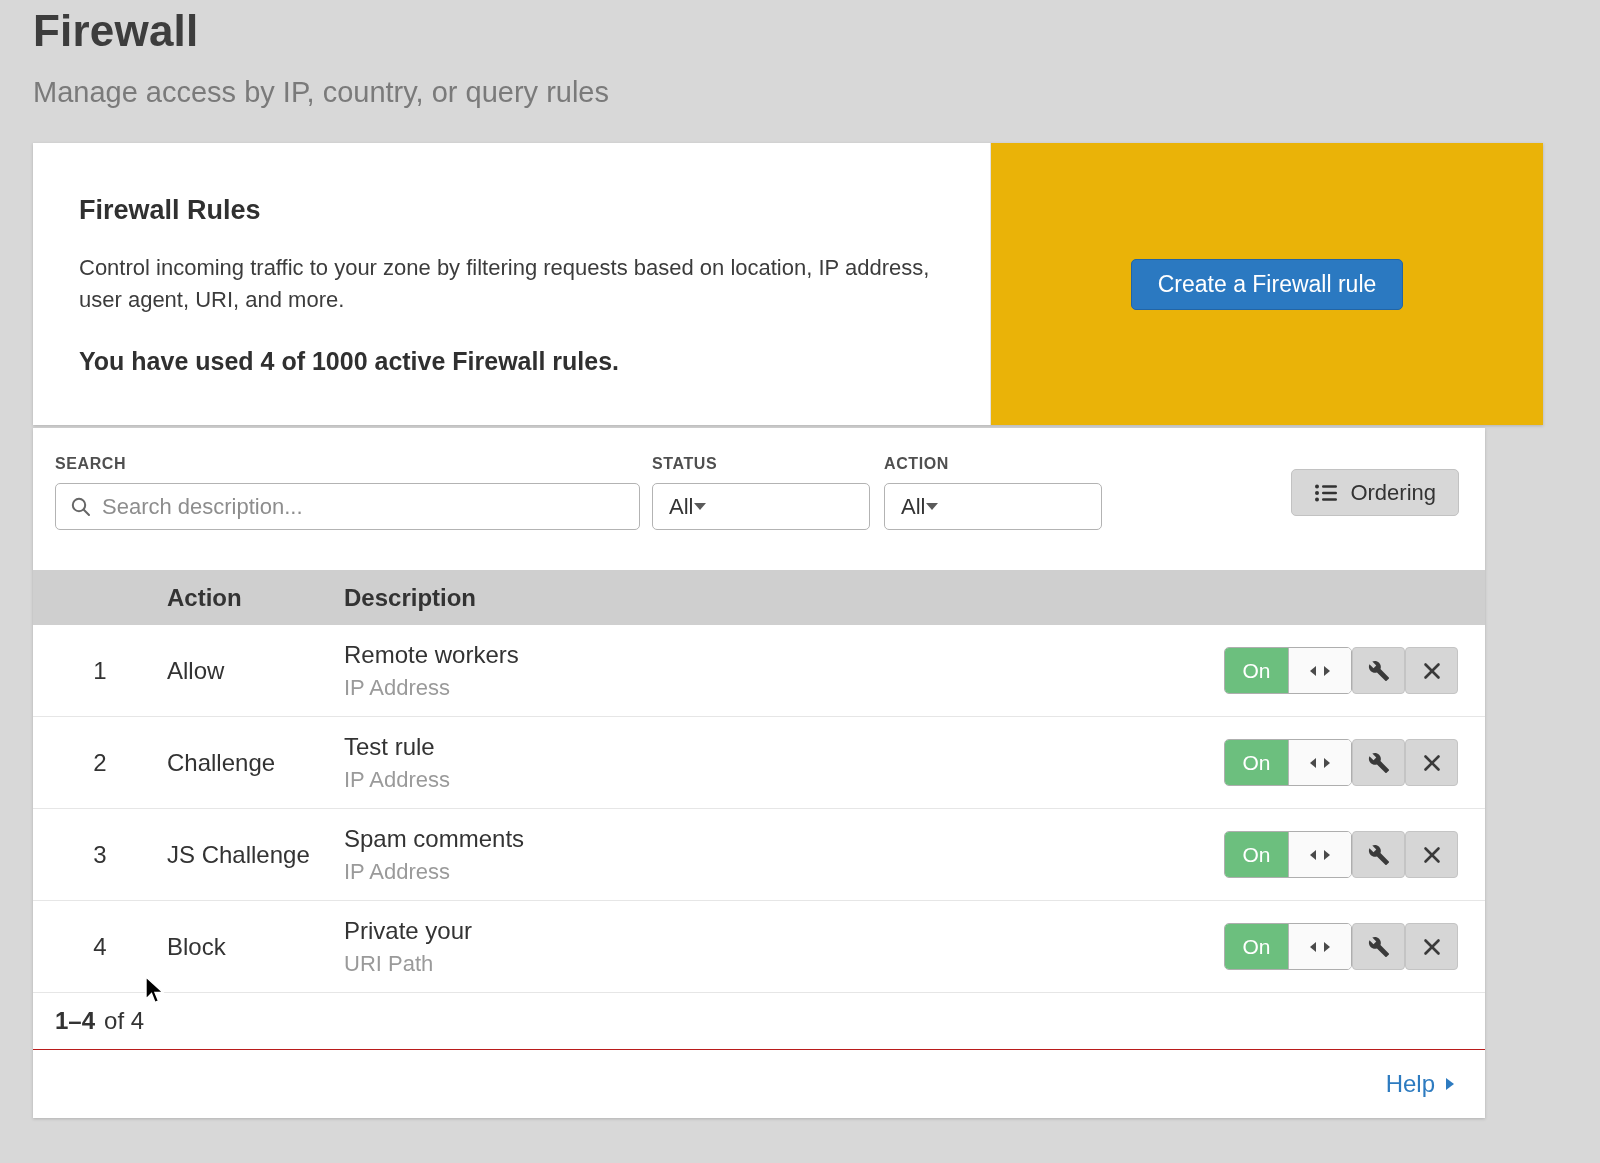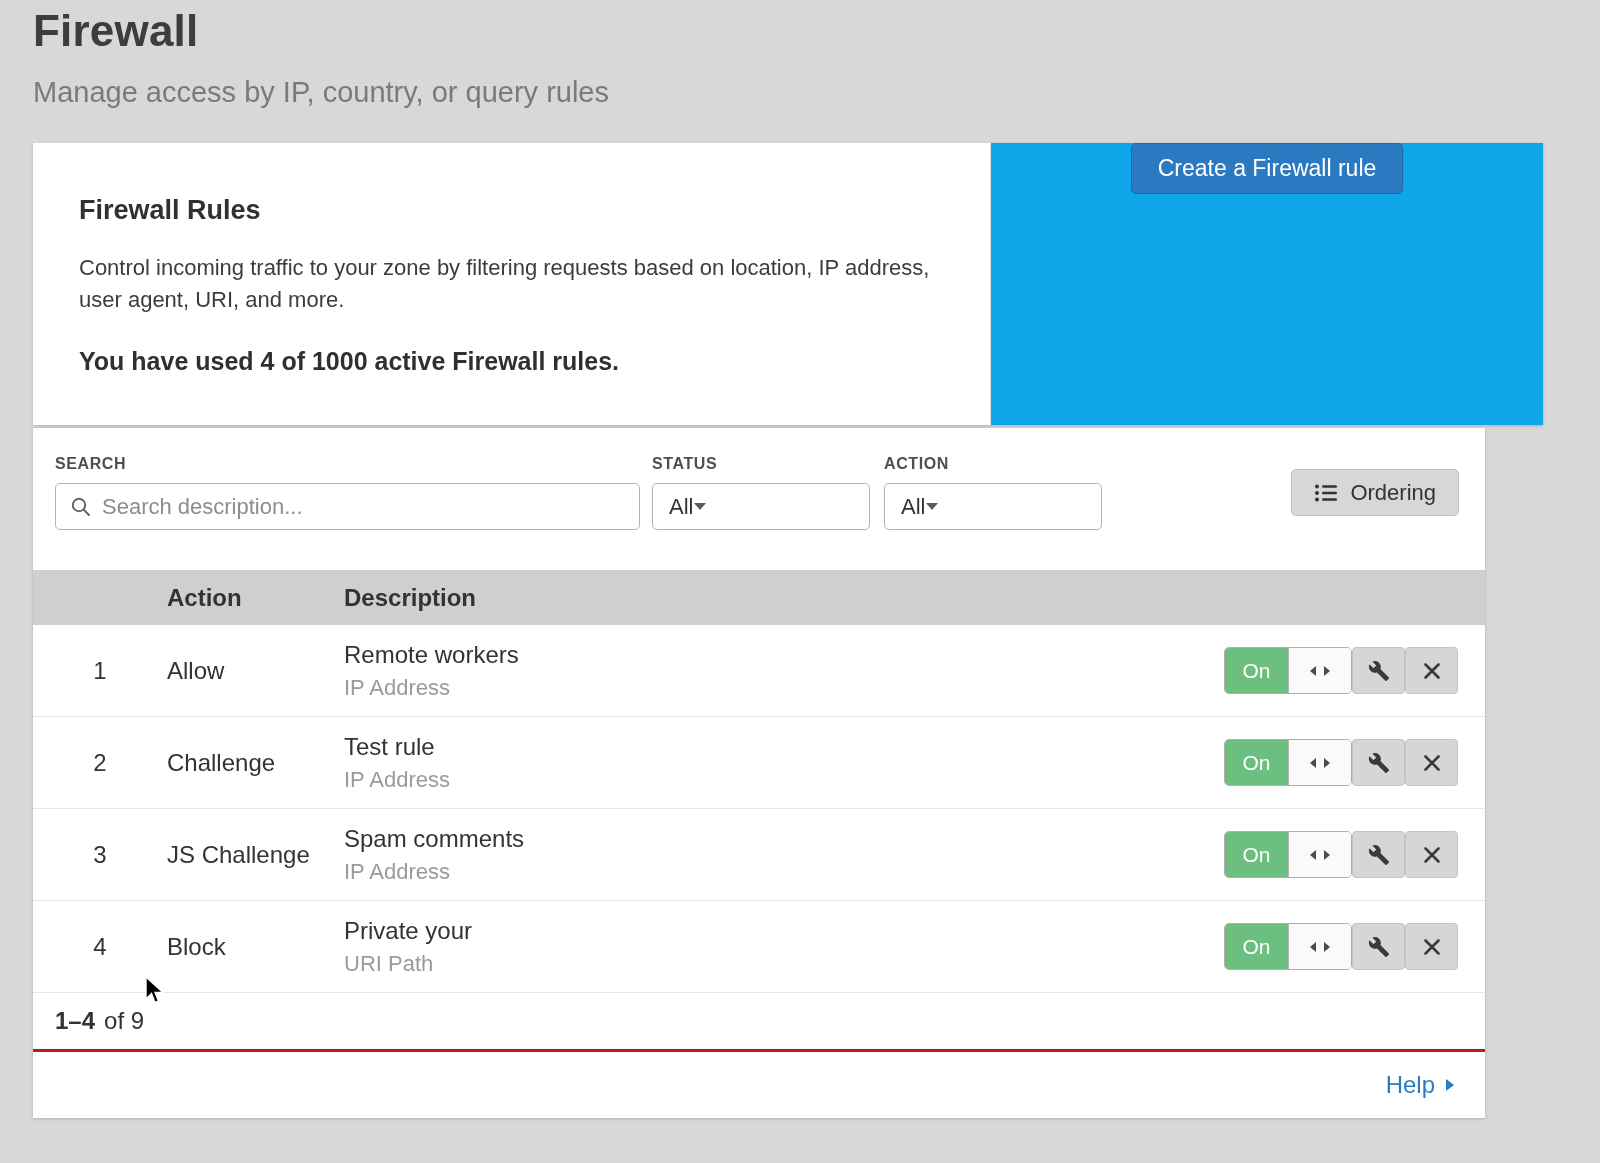--- a/index.html
+++ b/index.html
@@ -21,22 +21,22 @@
   .card { box-shadow: 0 1px 3px rgba(0,0,0,.18); }
   .card-rules {
     position: absolute; left: 33px; top: 143px; width: 1510px; height: 282px;
     background: #ffffff; display: flex;
   }
   .rules-left { width: 957px; padding: 52px 60px 0 46px; }
   .rules-title { font-size: 27px; font-weight: 700; color: #303030; }
   .rules-desc { margin-top: 26px; font-size: 22px; line-height: 1.44; color: #3c3c3c; max-width: 950px; }
   .rules-usage { margin-top: 32px; font-size: 25px; font-weight: 700; color: #303030; }
   .rules-right {
-    flex: 1; background: #0ea5e9; border-left: 1px solid #e2e2e2;
-    display: flex; align-items: flex-start; justify-content: center;
+    flex: 1; background: #eab308; border-left: 1px solid #e2e2e2;
+    display: flex; align-items: center; justify-content: center;
   }
   .create-btn {
     background: #2b79c1; border: 1px solid #2265a5; color: #fff;
     font-family: inherit; font-size: 23px; font-weight: 500;
     padding: 11px 26px; border-radius: 5px; cursor: pointer;
   }
 
   
   .card-table {
     position: absolute; left: 33px; top: 428px; width: 1452px; height: 690px;
@@ -120,21 +120,21 @@
   }
 
   
   .pagination-row {
     height: 56px; flex: 0 0 auto; display: flex; align-items: center;
     padding-left: 22px; font-size: 24px; color: #333;
   }
   .pagination-range { font-weight: 700; }
   .pagination-suffix { margin-left: 9px; }
   .help-row {
-    flex: 1 1 auto; border-top: 3px solid #b91c1c;
+    flex: 1 1 auto; border-top: 1px solid #b91c1c;
     display: flex; align-items: center; justify-content: flex-end;
     padding-right: 30px;
   }
   .help-link {
     display: flex; align-items: center; gap: 10px;
     color: #2d7bc0; font-size: 24px; text-decoration: none; cursor: pointer;
   }
 
   
   .mouse-cursor { position: absolute; left: 144px; top: 976px; z-index: 10; pointer-events: none; }
@@ -354,21 +354,21 @@
               <line x1="2.5" y1="2.5" x2="15.5" y2="15.5" stroke="#3a3a3a" stroke-width="2.6" stroke-linecap="round"></line>
               <line x1="15.5" y1="2.5" x2="2.5" y2="15.5" stroke="#3a3a3a" stroke-width="2.6" stroke-linecap="round"></line>
             </svg>
         </span>
       </button>
     </div>
   </div>
 
   <div class="pagination-row">
     <span class="pagination-range">1–4</span>
-    <span class="pagination-suffix">of 9</span>
+    <span class="pagination-suffix">of 4</span>
   </div>
 
   <div class="help-row">
     <a class="help-link">
       <span>Help</span>
       <span style="display:flex;">
         <svg width="10" height="14" viewBox="0 0 10 14">
             <polygon points="1,1 9,7 1,13" fill="#2d7bc0"></polygon>
           </svg>
       </span>

